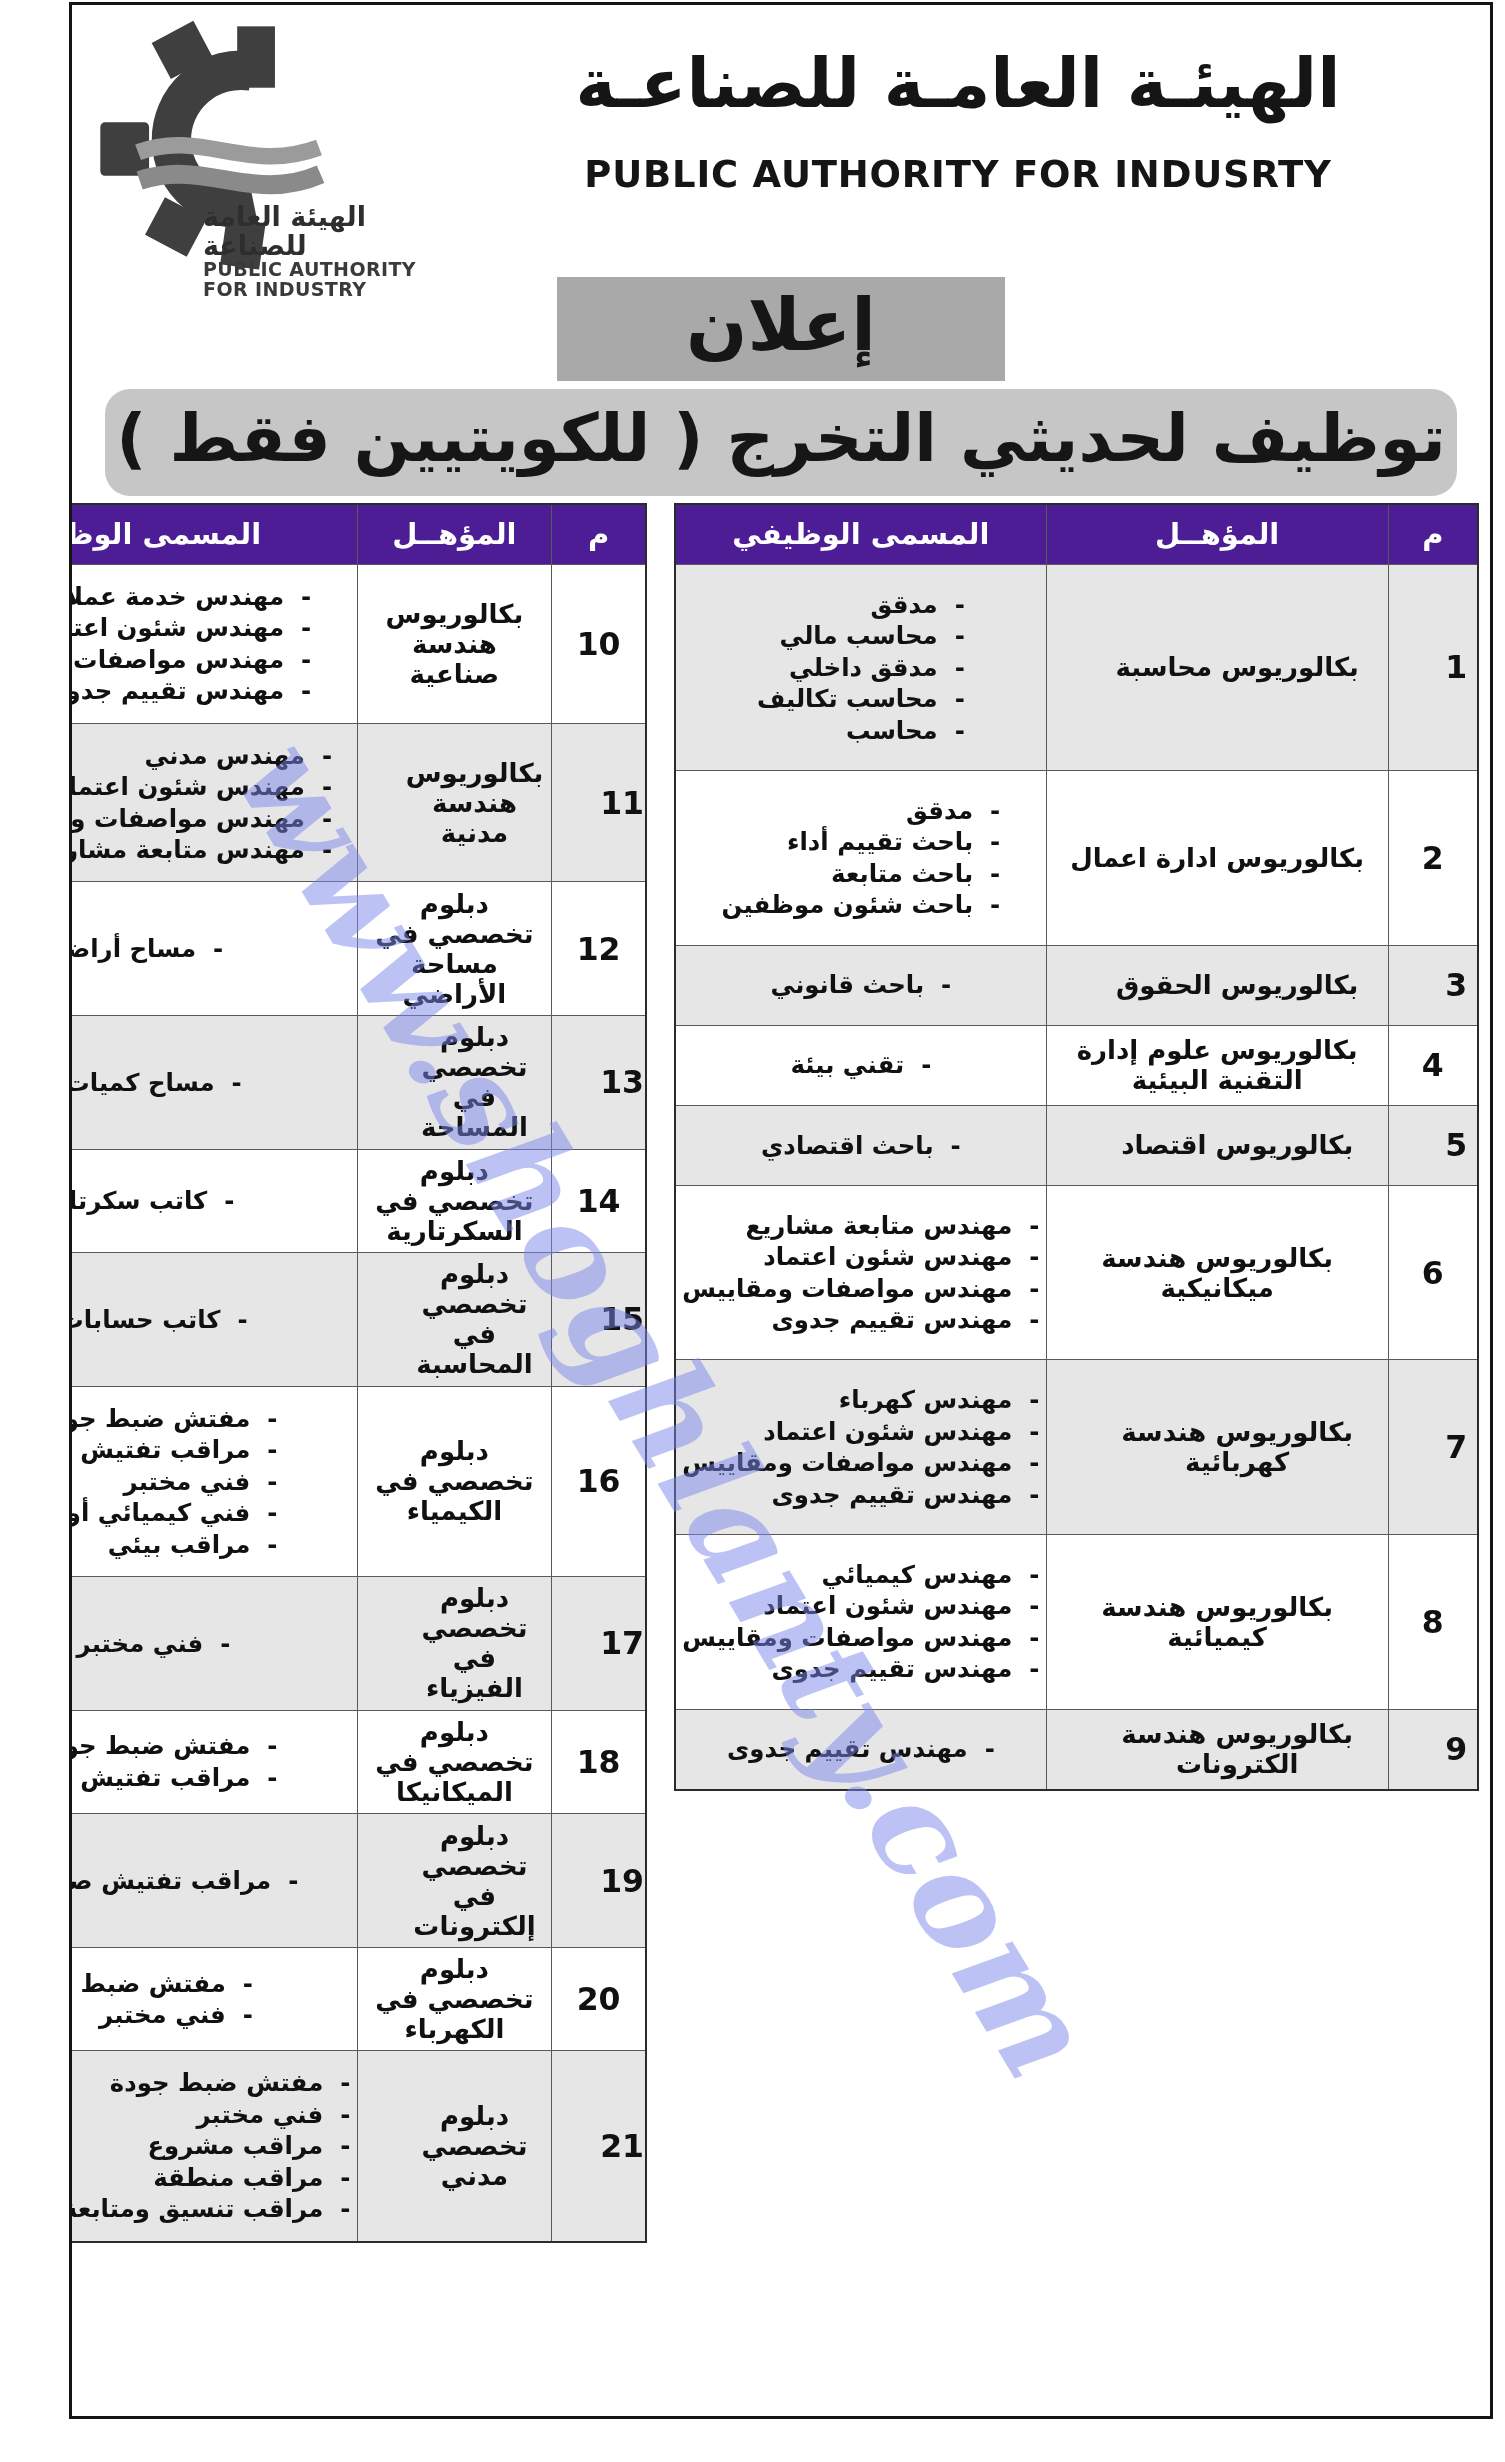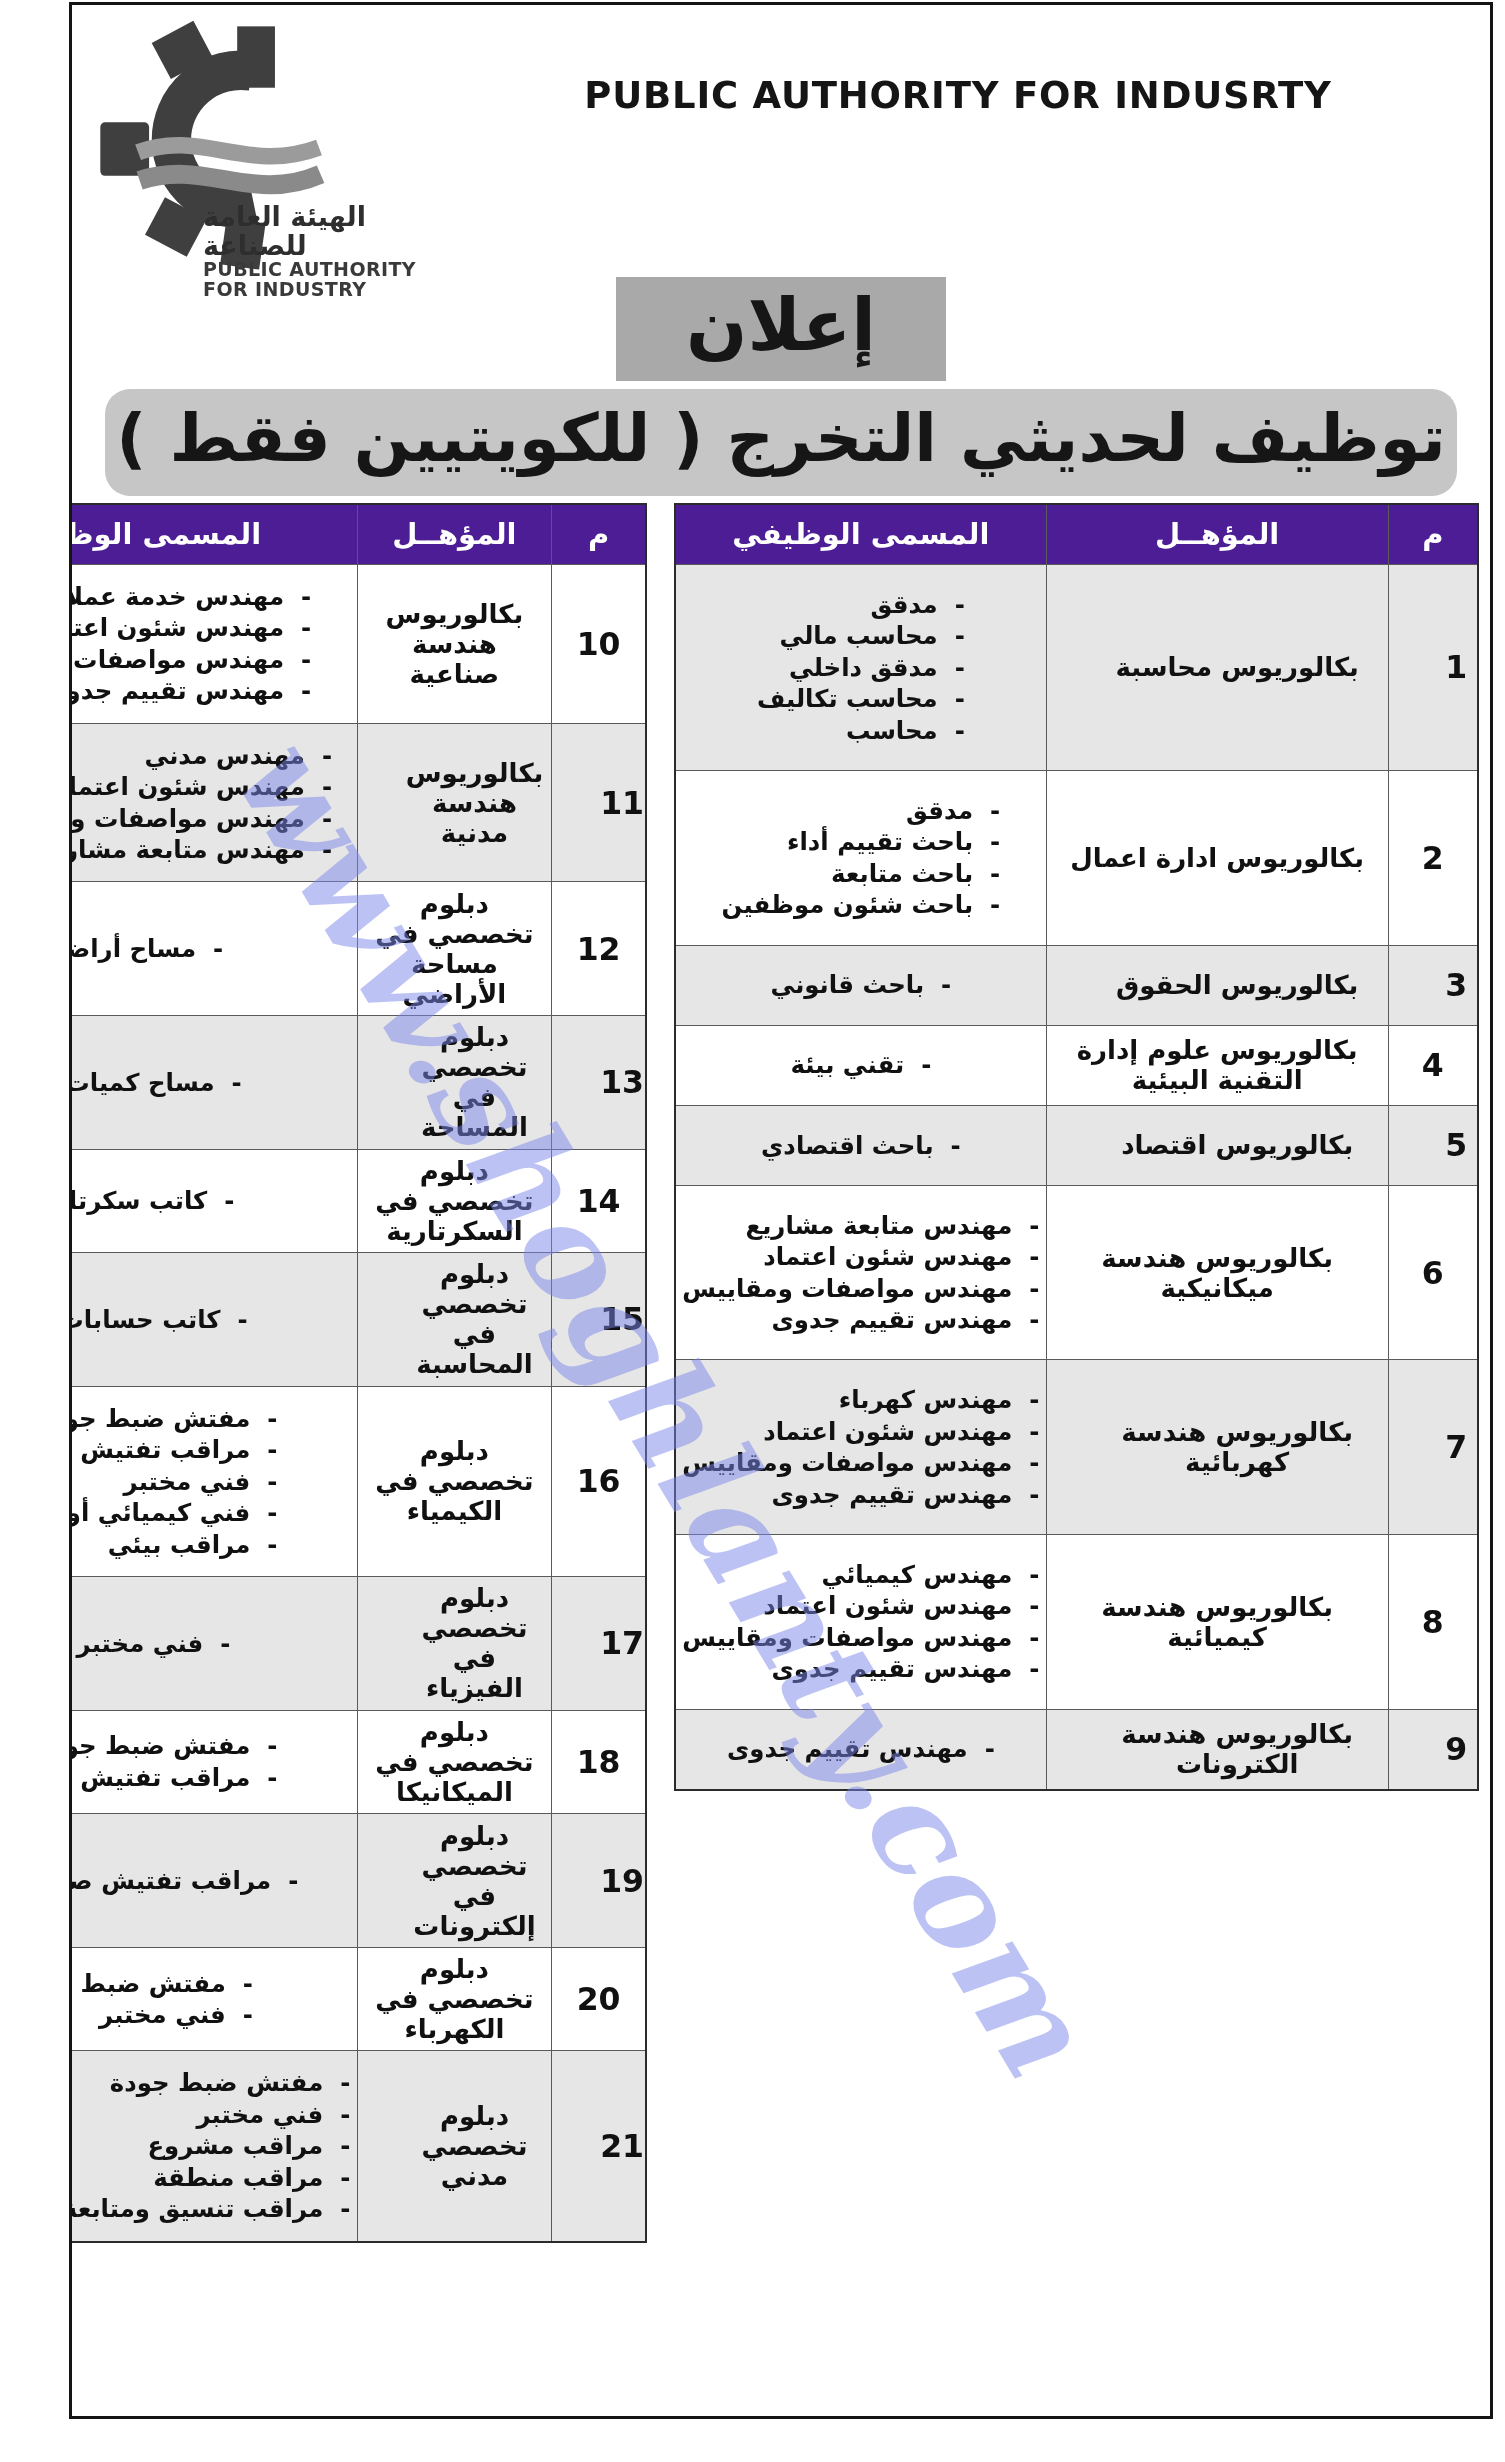--- a/index.html
+++ b/index.html
@@ -16,21 +16,21 @@
   .hdr{display:flex;flex-direction:row;align-items:flex-start;}
   .logo-box{width:354px;height:260px;position:relative;flex:0 0 auto;}
   .logo-caption{position:absolute;left:120px;top:191px;text-align:left;line-height:1.05;}
   .logo-caption .ar{font-size:27px;font-weight:bold;color:#2e2e2e;}
   .logo-caption .en{font-size:19px;font-weight:bold;color:#3a3a3a;letter-spacing:0.4px;}
   .titles{flex:1;display:flex;flex-direction:column;align-items:center;padding-top:31.5px;}
   .title-ar{direction:rtl;font-size:68px;font-weight:bold;color:#151515;letter-spacing:0.8px;}
   .title-en{font-size:37px;font-weight:bold;color:#151515;margin-top:30px;letter-spacing:0.8px;}
   
   .ann-label{
-    width:330px;margin:4.7px auto 0 auto;background:#a9a9a9;color:#161616;
+    width:448px;margin:4.7px auto 0 auto;background:#a9a9a9;color:#161616;
     font-size:72px;font-weight:bold;text-align:center;direction:rtl;
     padding:6.3px 0 14px 0;
   }
   .ann-title{
     margin:7.9px 22px 0 22px;background:#c6c6c6;color:#161616;
     font-size:66px;font-weight:bold;text-align:center;direction:rtl;
     padding:11px 0 19px 0;
     border-radius:25px;
   }
   .ann-intro{
@@ -84,20 +84,21 @@
 
         <path d="M 70 178 C 150 148 210 206 300 172" fill="none" stroke="#9b9b9b" stroke-width="21"></path>
         <path d="M 72 214 C 155 186 215 244 302 206" fill="none" stroke="#8a8a8a" stroke-width="24"></path>
       </svg>
       <div class="logo-caption">
         <div class="ar" dir="rtl">الهيئة العامة للصناعة</div>
         <div class="en">PUBLIC AUTHORITY FOR INDUSTRY</div>
       </div>
     </div>
     <div class="titles">
+      <div class="title-ar">الهيئـة العامـة للصناعـة</div>
       <div class="title-en" dir="ltr">PUBLIC AUTHORITY FOR INDUSRTY</div>
     </div>
   </div>
 
   <div class="ann-label">إعلان</div>
   <div class="ann-title">توظيف لحديثي التخرج ( للكويتيين فقط )</div>
 
   <div class="tables">
     <table class="jobs tbl-right">
       <thead>

